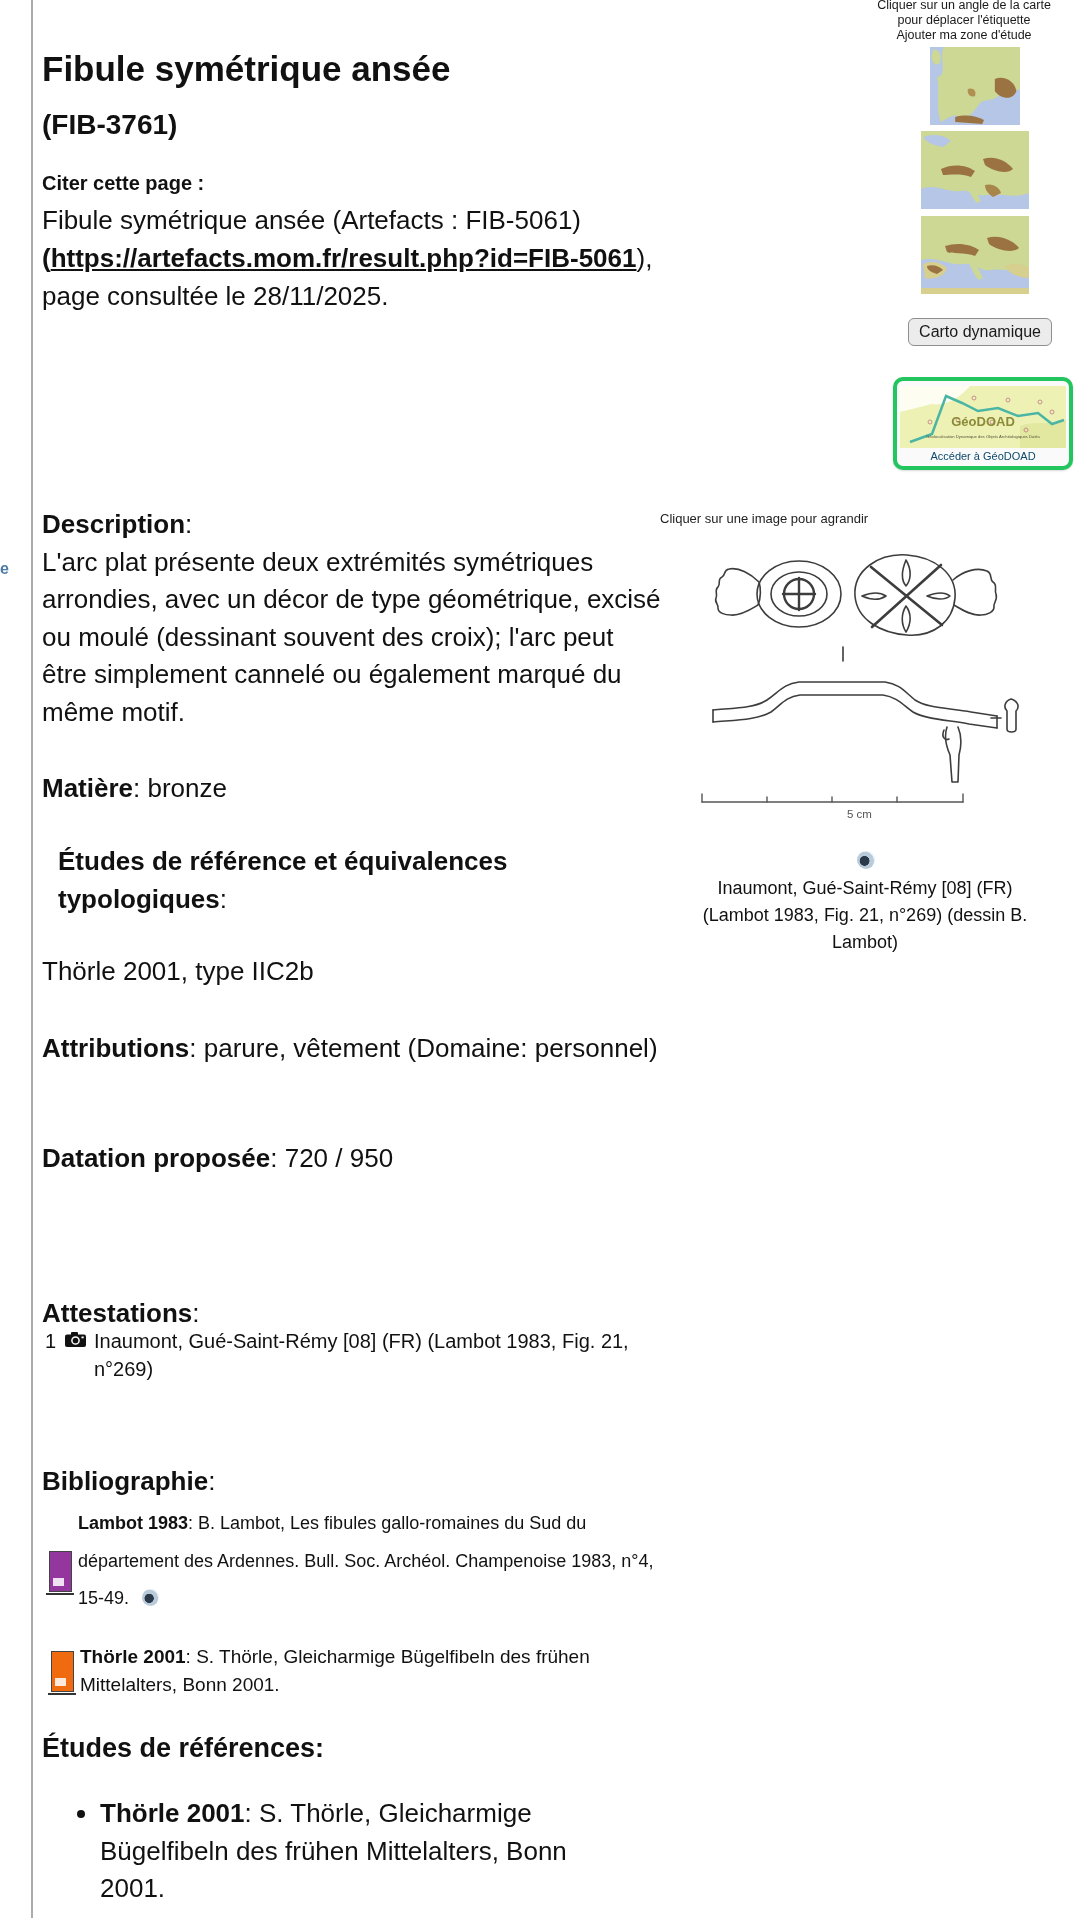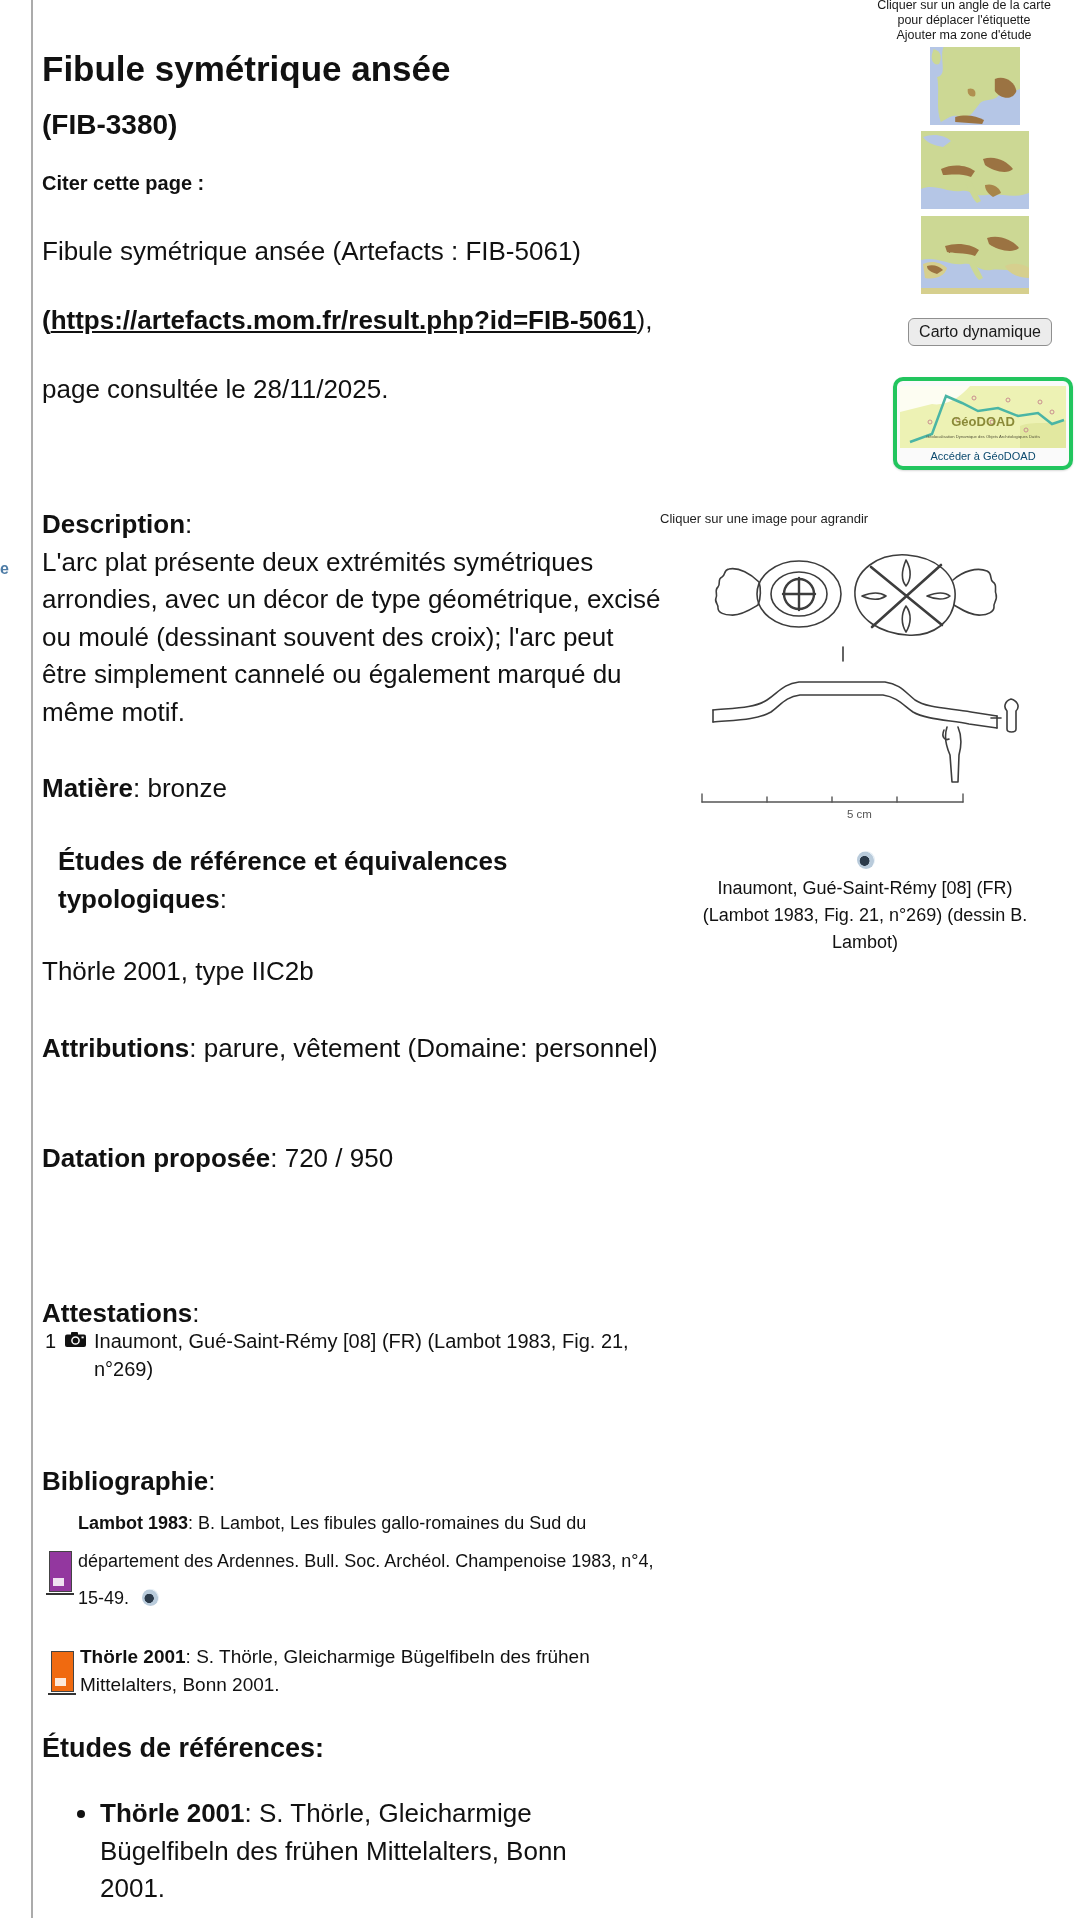--- a/index.html
+++ b/index.html
@@ -6,21 +6,21 @@
   body{font-family:"Liberation Sans","DejaVu Sans",sans-serif;color:#111;}
   #page{position:relative;width:1080px;height:1918px;background:#fff;overflow:hidden;}
   .abs{position:absolute;}
   #left-border{left:31px;top:0;width:2px;height:1918px;background:#ababab;}
   #side-e{left:0px;top:560px;font-size:16px;font-weight:bold;color:#4e7ca6;}
   
   #page-title{left:42px;top:48px;font-size:35px;font-weight:bold;line-height:42px;white-space:nowrap;}
   #page-id{left:42px;top:108px;font-size:28px;font-weight:bold;line-height:34px;}
   #cite-heading{left:42px;top:166px;font-size:20px;font-weight:bold;line-height:34px;}
   #citation{left:42px;top:201px;font-size:26px;line-height:38px;width:720px;}
-  #citation .line{white-space:nowrap;margin-top:31px;}
+  #citation .line{white-space:nowrap;}
   #citation a{color:#111;font-weight:bold;text-decoration:underline;}
   #citation .b{font-weight:bold;}
   .section{left:42px;width:622px;font-size:26px;line-height:37.5px;}
   .section b{font-weight:bold;}
   #sec-description{top:506px;}
   #sec-matiere{top:770px;}
   #sec-etudes{top:843px;margin-left:16px;}
   #sec-etudes-value{top:953px;}
   #sec-attributions{top:1030px;}
   #sec-datation{top:1140px;}
@@ -67,21 +67,21 @@
 </style>
 </head>
 <body>
 
 <div id="page">
 
   <div class="abs" id="left-border"></div>
   <div class="abs" id="side-e">e</div>
 
   <div class="abs" id="page-title">Fibule symétrique ansée</div>
-  <div class="abs" id="page-id">(FIB-3380)</div>
+  <div class="abs" id="page-id">(FIB-3761)</div>
   <div class="abs" id="cite-heading">Citer cette page :</div>
   <div class="abs" id="citation">
     <div class="line">Fibule symétrique ansée (Artefacts : FIB-5061)</div>
     <div class="line"><span class="b">(</span><a href="#">https://artefacts.mom.fr/result.php?id=FIB-5061</a><span>),</span></div>
     <div class="line">page consultée le 28/11/2025.</div>
   </div>
 
   <div class="abs" id="carto-note">
     <div>Cliquer sur un angle de la carte</div>
     <div>pour déplacer l'étiquette</div>

